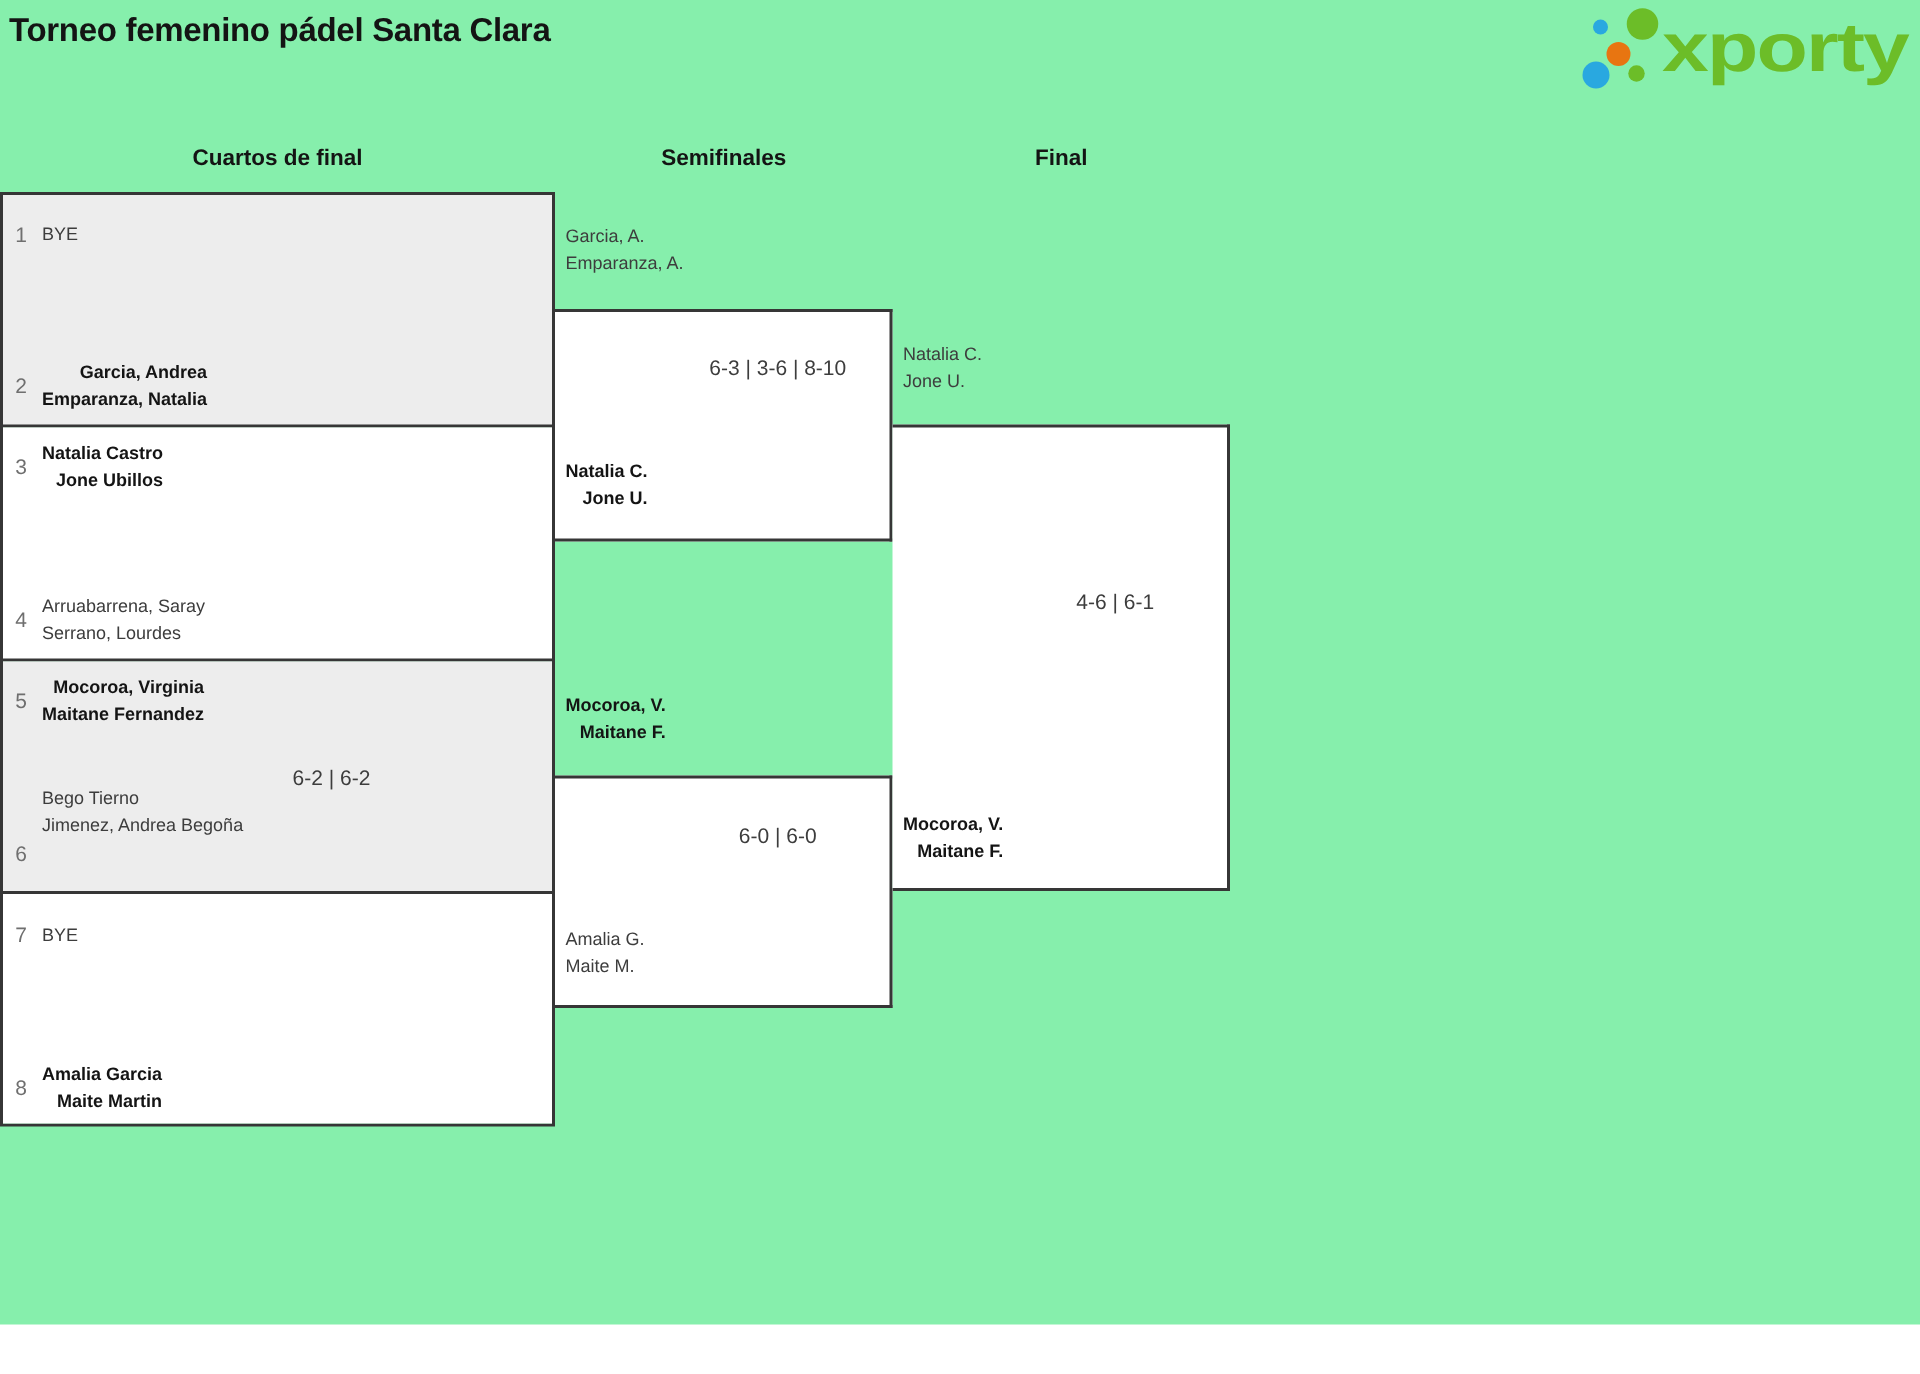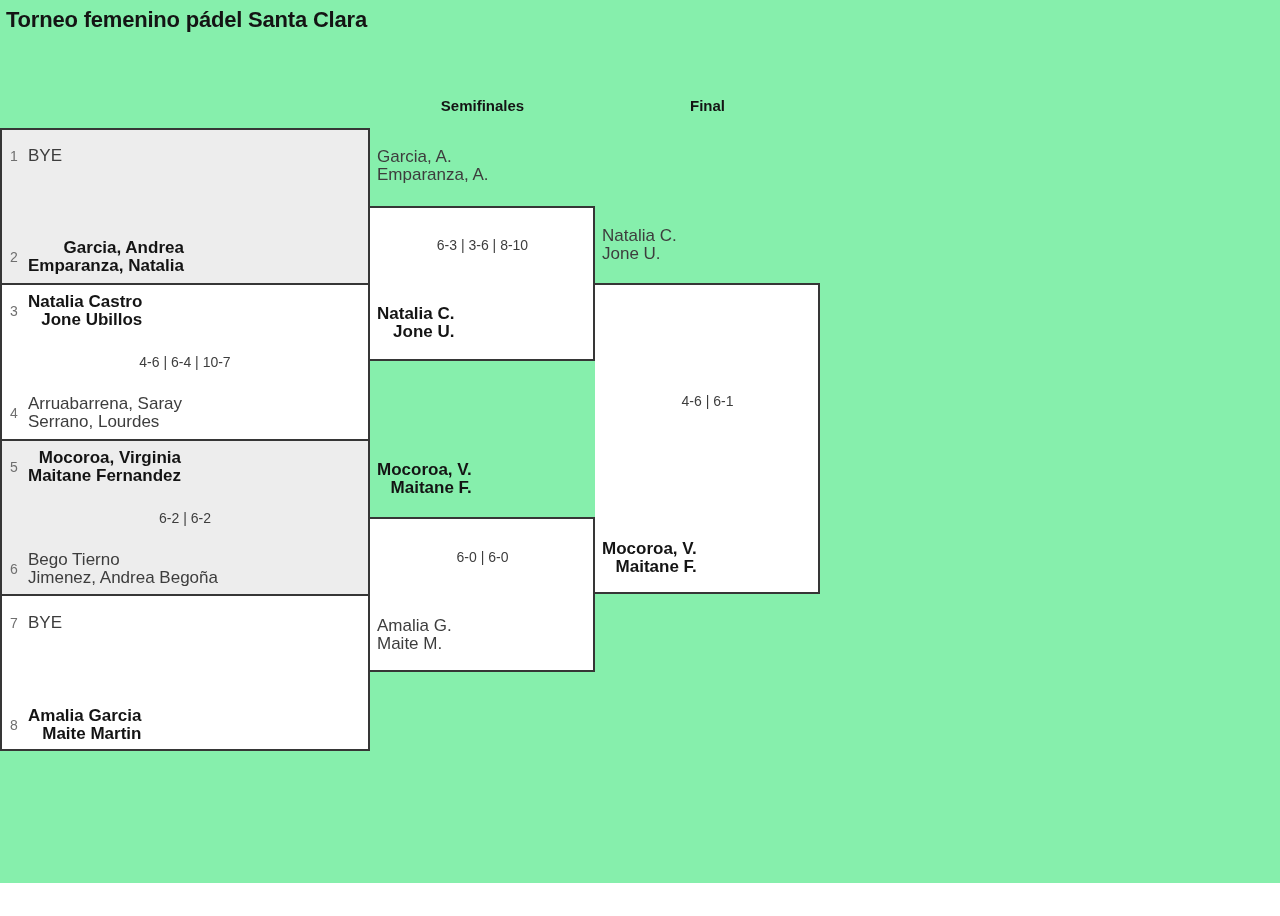--- a/index.html
+++ b/index.html
@@ -49,38 +49,49 @@
   }
   
   .seed{
     position:absolute;left:4px;width:20px;height:36px;
     display:flex;align-items:center;justify-content:center;
     font-size:14px;color:#6f6f6f;
   }
   .team{
     position:absolute;height:36px;
     display:flex;flex-direction:column;justify-content:center;
-    font-size:17px;line-height:18px;color:#3d3d3d;white-space:nowrap;
+    font-size:12px;line-height:18px;color:#3d3d3d;white-space:nowrap;
   }
   .team.winner{font-weight:700;color:#141414;align-items:flex-end;}
   .score{
     position:absolute;height:18px;line-height:18px;
-    font-size:14px;color:#3d3d3d;text-align:center;
+    font-size:14px;color:#3d3d3d;text-align:center;padding-left:36px;
   }
 </style>
 </head>
 <body>
 
 <div class="page">
 
   <div class="title">
     <div>Torneo femenino pádel Santa Clara</div>
   </div>
 
+  <div class="logo">
+    <svg width="230" height="66" viewBox="0 0 230 66">
+      <circle cx="19" cy="18" r="5" fill="#29a8e0"></circle>
+      <circle cx="47" cy="16" r="10.5" fill="#6cbd28"></circle>
+      <circle cx="31" cy="36" r="8" fill="#e87511"></circle>
+      <circle cx="16" cy="50" r="9" fill="#29a8e0"></circle>
+      <circle cx="43" cy="49" r="5.5" fill="#6cbd28"></circle>
+      <text x="60" y="47" font-size="46" font-weight="bold" letter-spacing="-1" textLength="164" lengthAdjust="spacingAndGlyphs" fill="#6cbd28">xporty</text>
+    </svg>
+  </div>
 
+  <div class="round-header rh-qf">Cuartos de final</div>
   <div class="round-header rh-sf">Semifinales</div>
   <div class="round-header rh-f">Final</div>
 
   <div class="qf-col">
     <div class="qf-row shaded"></div>
     <div class="qf-row"></div>
     <div class="qf-row shaded"></div>
     <div class="qf-row"></div>
   </div>
 
@@ -113,35 +124,34 @@
   </div>
   <div class="team" style="left:28px;top:395px">
     <div>Arruabarrena, Saray</div>
     <div>Serrano, Lourdes</div>
   </div>
 
   <div class="team winner" style="left:28px;top:449px">
     <div>Mocoroa, Virginia</div>
     <div>Maitane Fernandez</div>
   </div>
-  <div class="team" style="left:28px;top:551px">
+  <div class="team" style="left:28px;top:523px">
     <div>Bego Tierno</div>
     <div>Jimenez, Andrea Begoña</div>
   </div>
 
   <div class="team" style="left:28px;top:605px">
     <div>BYE</div>
     <div></div>
   </div>
   <div class="team winner" style="left:28px;top:707px">
     <div>Amalia Garcia</div>
     <div>Maite Martin</div>
   </div>
 
-  <div class="score" style="left:0;width:370px;top:353px">4-6 | 6-4 | 10-7</div>
   <div class="score" style="left:0;width:370px;top:509px">6-2 | 6-2</div>
 
   <div class="team" style="left:377px;top:148px">
     <div>Garcia, A.</div>
     <div>Emparanza, A.</div>
   </div>
   <div class="team winner" style="left:377px;top:305px">
     <div>Natalia C.</div>
     <div>Jone U.</div>
   </div>

